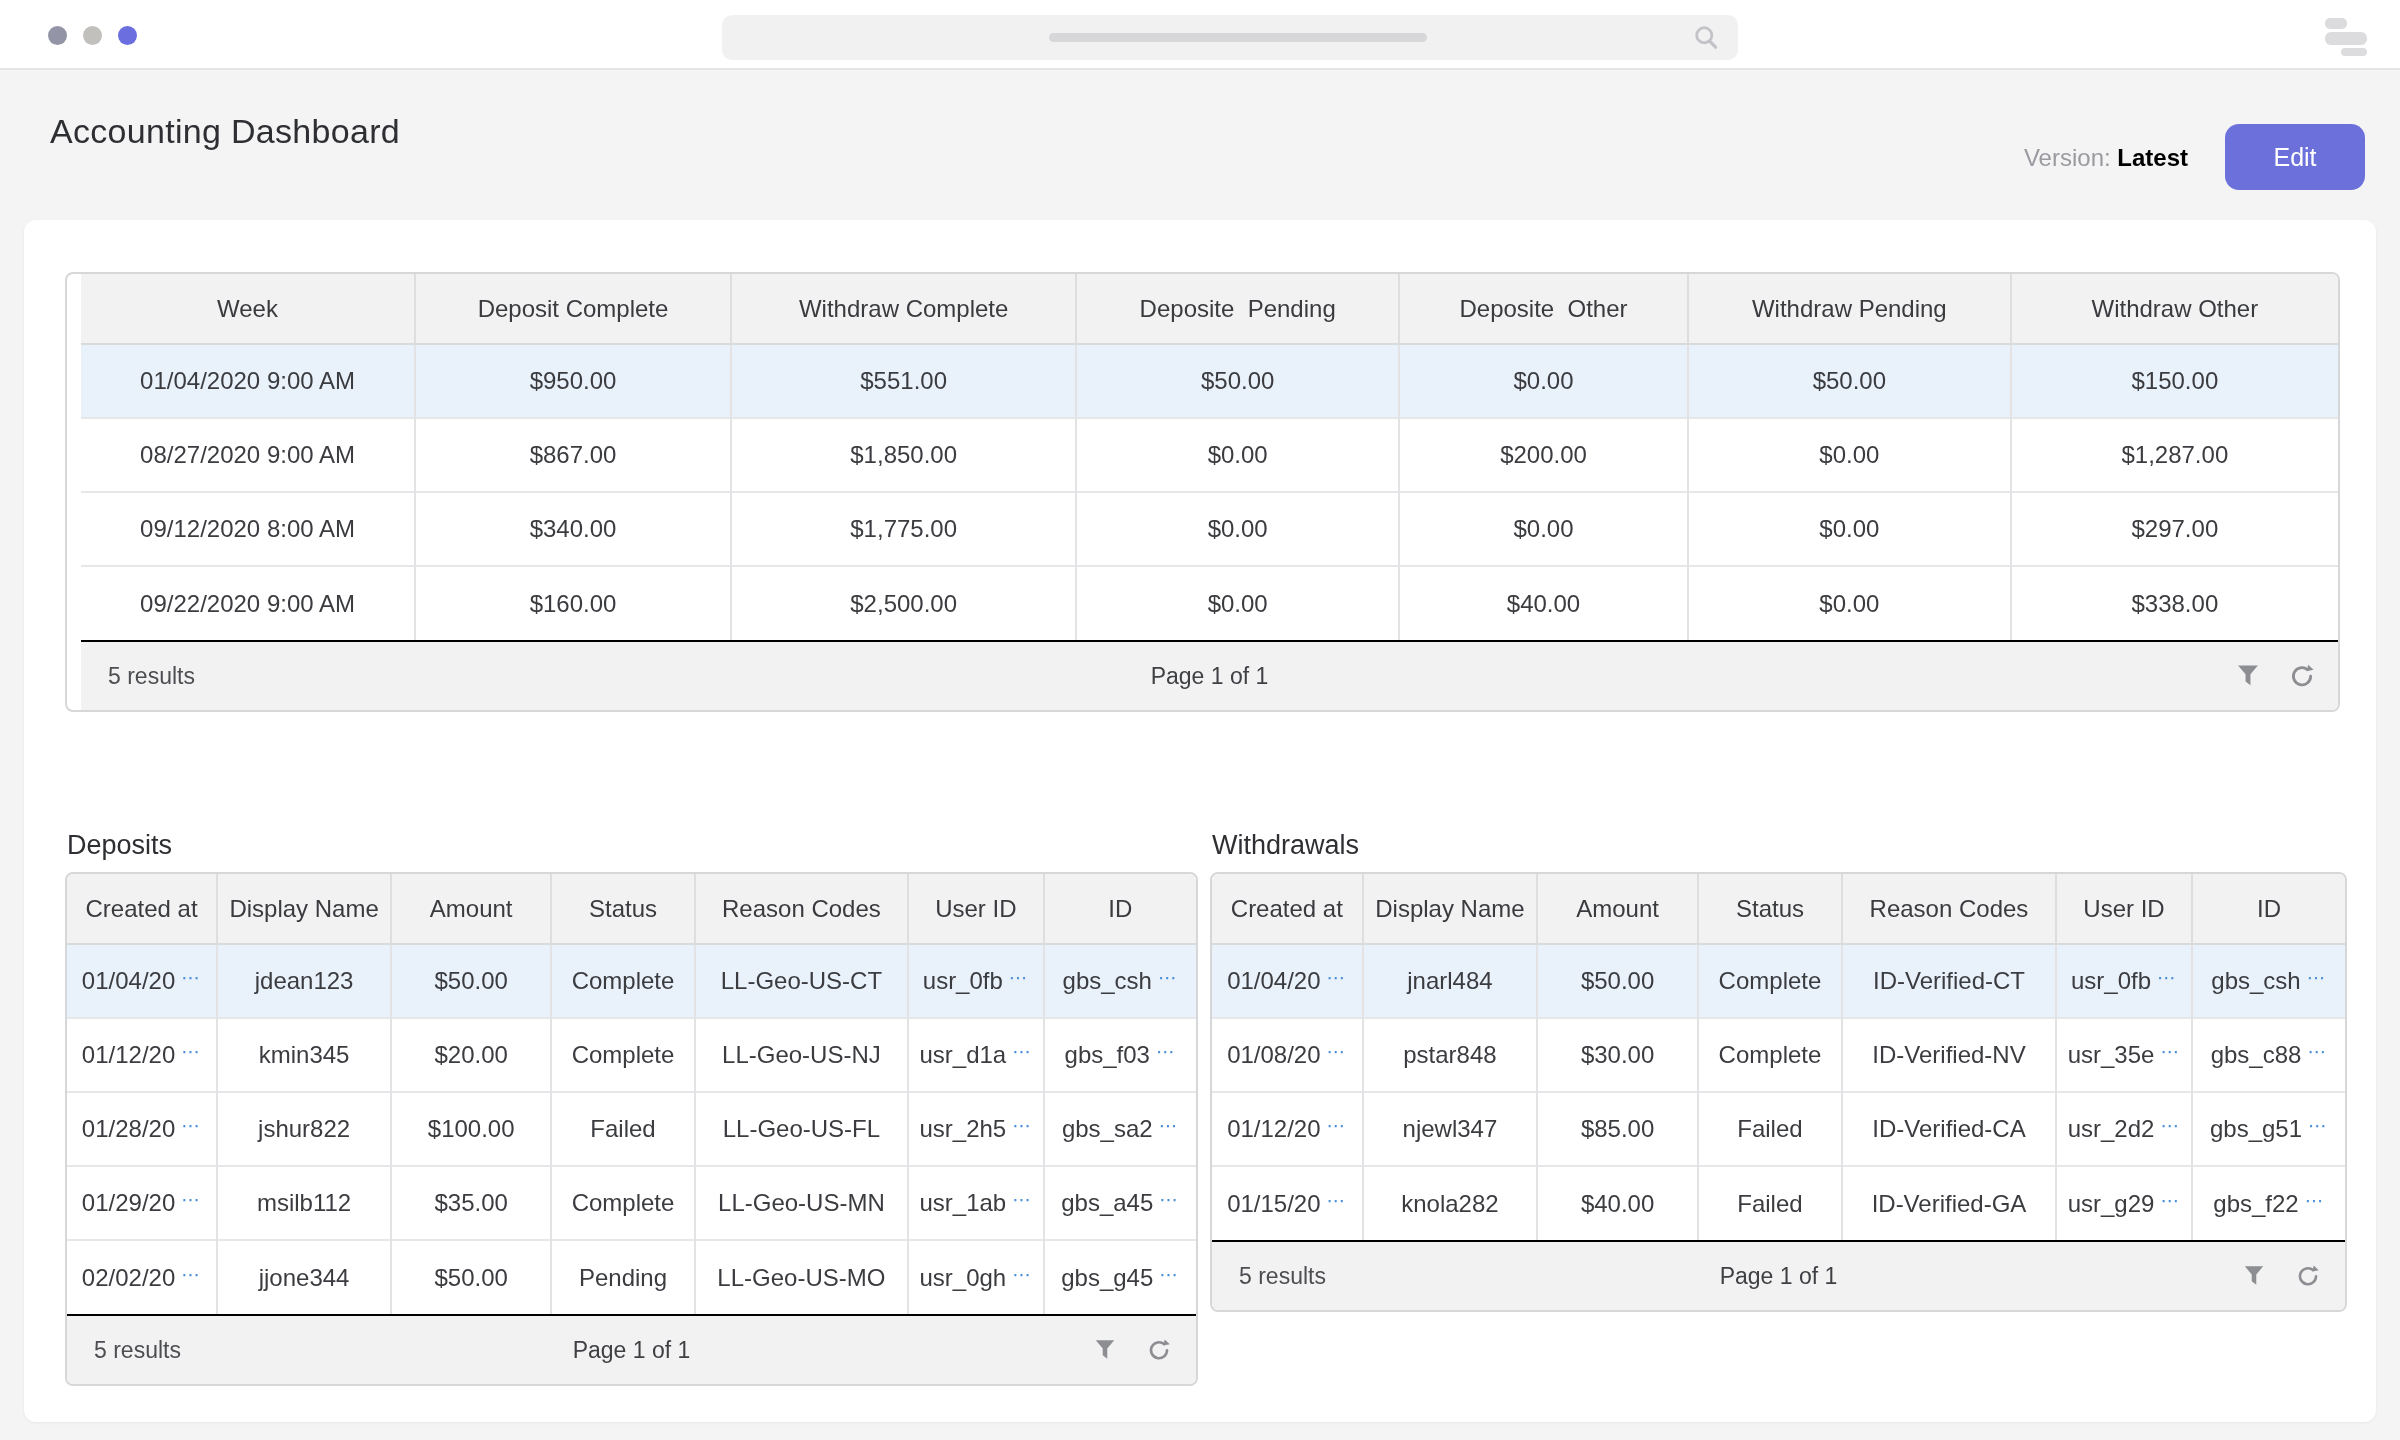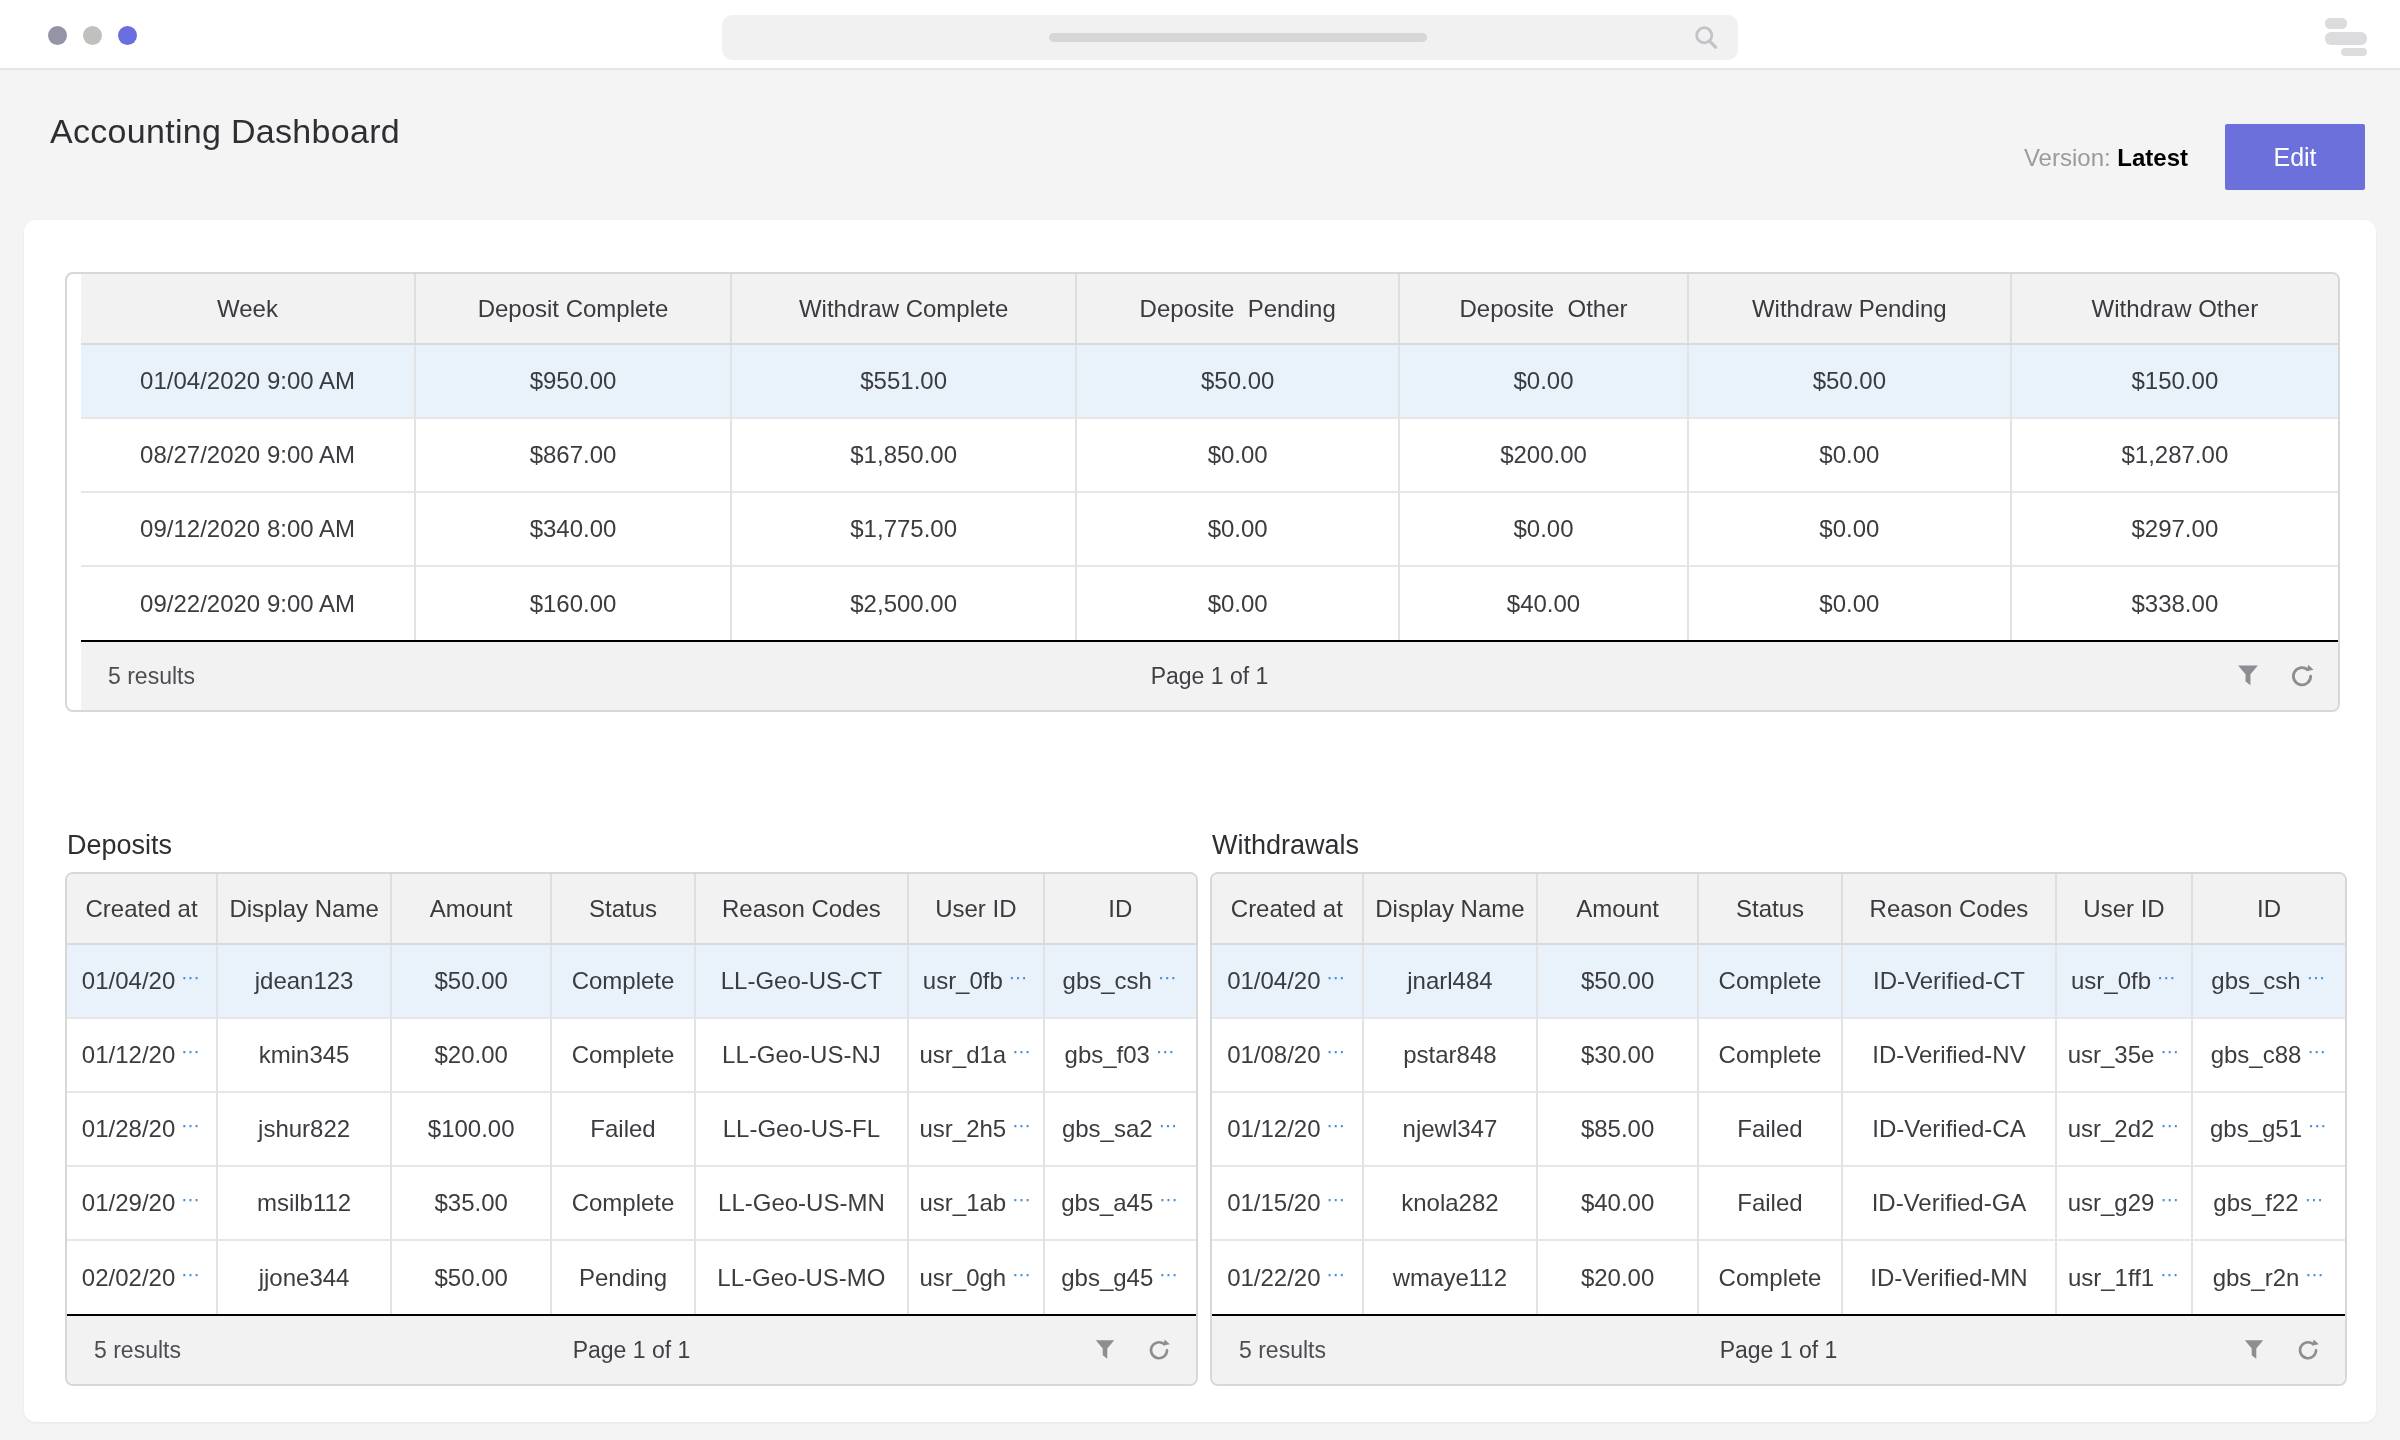--- a/index.html
+++ b/index.html
@@ -34,21 +34,21 @@
 
   
   .page-title {
     position: absolute; left: 50px; top: 112px;
     font-size: 34px; font-weight: 500; color: #2e2f33; letter-spacing: .3px;
   }
   .version { position: absolute; right: 212px; top: 144px; font-size: 24px; color: #9a9aa0; white-space: pre; }
   .version .version-value { color: #000000; font-weight: 600; }
   .edit-btn {
     position: absolute; left: 2225px; top: 124px; width: 140px; height: 66px;
-    border: none; border-radius: 2px; background: #6b70db; color: #ffffff;
+    border: none; border-radius: 14px; background: #6b70db; color: #ffffff;
     font-size: 25px; font-family: inherit; cursor: pointer;
   }
 
   
   .card {
     position: absolute; left: 24px; top: 220px; width: 2352px; height: 1202px;
     background: #ffffff; border-radius: 12px;
     box-shadow: 0 1px 3px rgba(0,0,0,.06);
   }
 
@@ -369,29 +369,20 @@
           <tr>
             <td><span>01/15/20</span><span class="trunc">⋯</span></td>
             <td>knola282</td>
             <td>$40.00</td>
             <td>Failed</td>
             <td>ID-Verified-GA</td>
             <td><span>usr_g29</span><span class="trunc">⋯</span></td>
             <td><span>gbs_f22</span><span class="trunc">⋯</span></td>
           </tr>
 
-          <tr>
-            <td><span>01/22/20</span><span class="trunc">⋯</span></td>
-            <td>wmaye112</td>
-            <td>$20.00</td>
-            <td>Complete</td>
-            <td>ID-Verified-MN</td>
-            <td><span>usr_1ff1</span><span class="trunc">⋯</span></td>
-            <td><span>gbs_r2n</span><span class="trunc">⋯</span></td>
-          </tr>
         </tbody>
     </table>
     <div class="tfoot">
       <span class="results">5 results</span>
       <span class="page">Page 1 of 1</span>
       <span class="actions">
         <button class="icon-btn">
           <svg width="26" height="26" viewBox="0 0 24 24">
               <path d="M3.5 3h17l-6.4 7.6V20l-4.2-3.2v-6.2L3.5 3z" fill="#8d8e92"></path>
             </svg>

